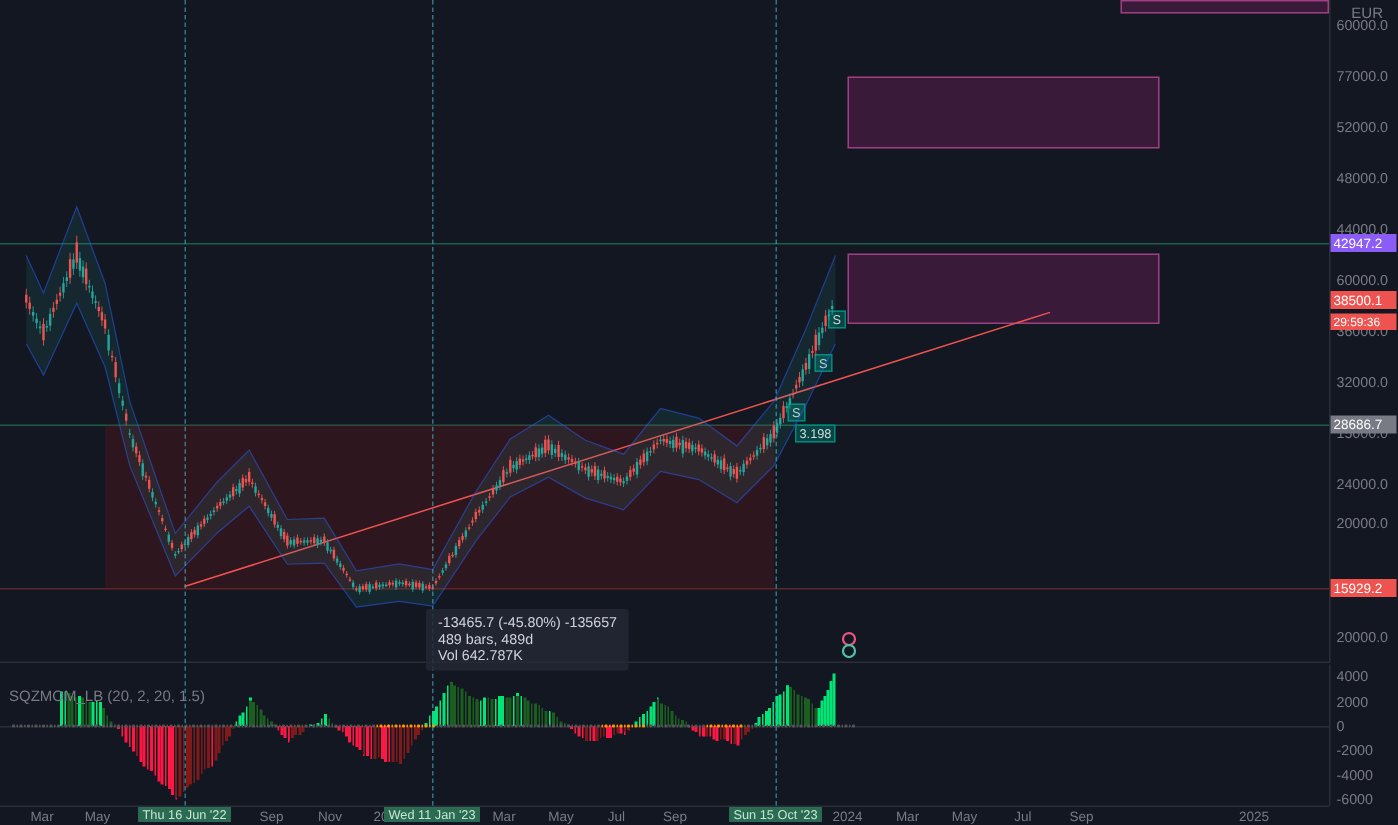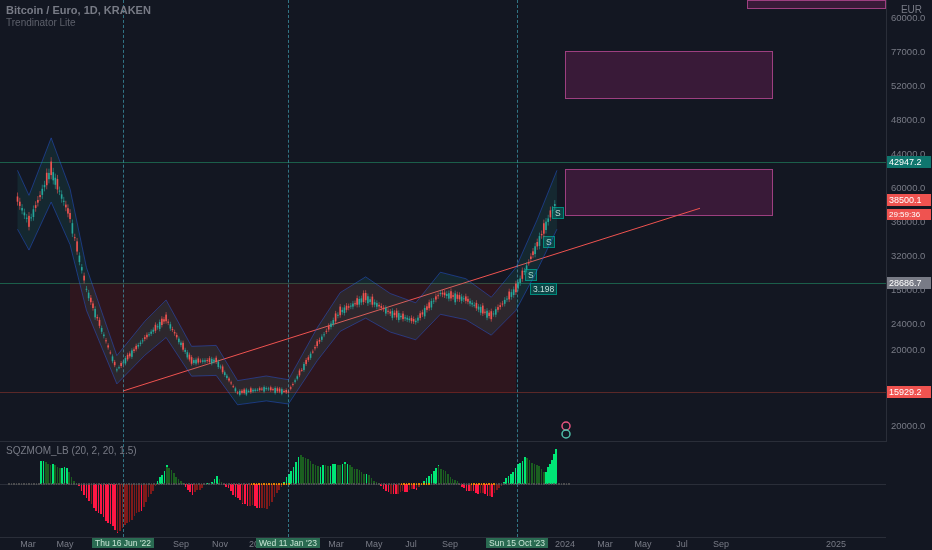--- a/index.html
+++ b/index.html
@@ -47,21 +47,21 @@
       position: absolute;
       left: 6px; top: 4px;
       font-size: 11px;
       color: #787b86;
       z-index: 20;
     }
     .header .title{ font-weight: 600; display: inline-block;}
     .header .sub { display:block; font-size:10px; color:#5d606b; margin-top:1px;}
     .ind-label {
       position: absolute;
-      left: 6px; top: 445px;
+      left: 6px; top: 459px;
       font-size: 10px;
       color: #787b86;
       z-index: 20;
     }
     .currency-tag {
       position: absolute;
       right: 10px; top: 4px;
       font-size: 10px;
       color: #787b86;
       z-index: 20;
@@ -135,26 +135,20 @@
       color:#c8dfdc;
       padding:0 2px;
       border:1px solid #00897b;
     }
   </style>
 </head>
 <body>
 
 <div class="container">
 
-  <div class="header">
-    <span class="title">
-      <span>Bitcoin / Euro</span>, <span>1D</span>, <span>KRAKEN</span>
-    </span>
-    <span class="sub">Trendinator Lite</span>
-  </div>
 
   <div class="currency-tag">EUR</div>
 
   <div class="ind-label">SQZMOM_LB (20, 2, 20, 1.5)</div>
 
   <div class="main-pane" id="mainPane">
       <div class="hline" style="top: 161.949px; background: rgb(27, 94, 74);"></div>
       <div class="hline" style="top: 283.163px; background: rgb(27, 94, 74);"></div>
       <div class="hline" style="top: 391.602px; background: rgb(90, 40, 40);"></div>
       <div class="zone" style="left: 565px; width: 208px; top: 169.15px; height: 46.75px;"></div>
@@ -1143,47 +1137,58 @@
       <div class="y-tick" style="top: 114px;">48000.0</div>
       <div class="y-tick" style="top: 148px;">44000.0</div>
       <div class="y-tick" style="top: 182px;">60000.0</div>
       <div class="y-tick" style="top: 216px;">36000.0</div>
       <div class="y-tick" style="top: 250px;">32000.0</div>
       <div class="y-tick" style="top: 284px;">15000.0</div>
       <div class="y-tick" style="top: 318px;">24000.0</div>
       <div class="y-tick" style="top: 344px;">20000.0</div>
       <div class="y-tick" style="top: 386px;">16000.0</div>
       <div class="y-tick" style="top: 420px;">20000.0</div>
-      <div class="price-label" style="background: #0f766e; top: 155.949px;">42947.2</div>
+      <div class="price-label" style="background: #8b5cf6; top: 155.949px;">42947.2</div>
       <div class="price-label" style="background: rgb(239, 83, 80); top: 193.749px;">38500.1</div>
       <div class="price-label" style="background: rgb(239, 83, 80); top: 208.749px; font-size: 8px;">29:59:36</div>
       <div class="price-label" style="background: rgb(120, 123, 134); top: 277.163px;">28686.7</div>
       <div class="price-label" style="background: rgb(239, 83, 80); top: 385.602px;">15929.2</div>
     </div>
 
+  <div class="ind-axis" id="indAxis">
+      <div class="y-tick" style="top: 3.17391px;">4000</div>
+      <div class="y-tick" style="top: 19.5217px;">2000</div>
+      <div class="y-tick" style="top: 35.8696px;">0</div>
+      <div class="y-tick" style="top: 52.2174px;">-2000</div>
+      <div class="y-tick" style="top: 68.5652px;">-4000</div>
+      <div class="y-tick" style="top: 84.913px;">-6000</div>
+    </div>
 
   <div class="time-axis" id="timeAxis">
       <div class="x-tick" style="left: 28px;">Mar</div>
       <div class="x-tick" style="left: 65px;">May</div>
       <div class="x-tick" style="left: 143px;">Jul</div>
       <div class="x-tick" style="left: 181px;">Sep</div>
       <div class="x-tick" style="left: 220px;">Nov</div>
       <div class="x-tick" style="left: 259px;">2023</div>
       <div class="x-tick" style="left: 336px;">Mar</div>
       <div class="x-tick" style="left: 374px;">May</div>
       <div class="x-tick" style="left: 411px;">Jul</div>
       <div class="x-tick" style="left: 450px;">Sep</div>
       <div class="x-tick" style="left: 565px;">2024</div>
       <div class="x-tick" style="left: 605px;">Mar</div>
       <div class="x-tick" style="left: 643px;">May</div>
       <div class="x-tick" style="left: 682px;">Jul</div>
       <div class="x-tick" style="left: 721px;">Sep</div>
       <div class="x-tick" style="left: 836px;">2025</div>
     </div>
 
+  <div class="tooltip" style="left:284px; top:406px;"><span>-13465.7 (-45.80%) -135657</span>
+<span>489 bars, 489d</span>
+<span>Vol 642.787K</span></div>
 
   <div class="markers" style="left:559px; top:421px;">
     <svg width="14" height="18">
       <circle cx="7" cy="5" r="4" fill="none" stroke="#e75480" stroke-width="1.5"></circle>
       <circle cx="7" cy="13" r="4" fill="none" stroke="#4fbfa9" stroke-width="1.5"></circle>
     </svg>
   </div>
 
 <div class="date-range-tag" style="left: 123px;">Thu 16 Jun '22</div>
     <div class="date-range-tag" style="left: 288px;">Wed 11 Jan '23</div>

